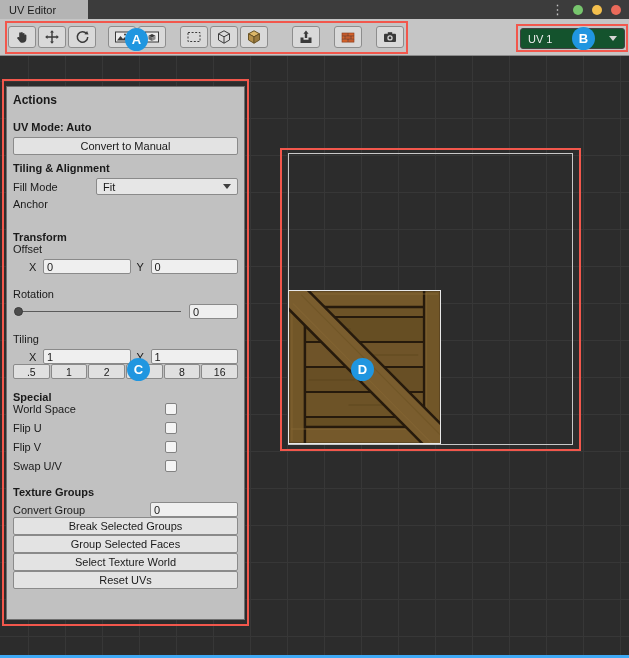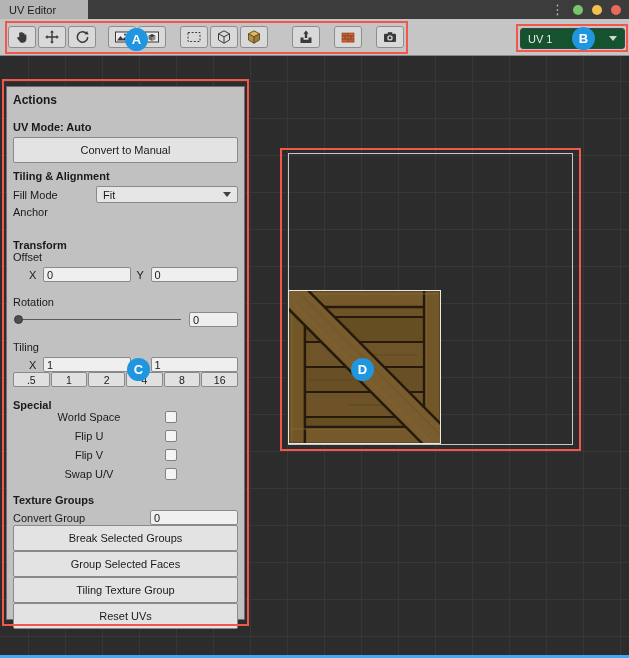--- a/index.html
+++ b/index.html
@@ -38,41 +38,41 @@
   .crate svg{display:block;width:100%;height:100%;}
 
   
   .panel{position:absolute;left:6px;top:86px;width:239px;height:534px;background:#c1c1c1;
          border:1px solid #6e6e6e;box-sizing:border-box;padding:4px 6px 0;font-size:11px;color:#1a1a1a;}
   .p-title{font-weight:bold;font-size:12px;margin-top:2px;}
   .p-bold{font-weight:bold;}
   .p-sub{}
   .mt3{margin-top:3px}.mt4{margin-top:4px}.mt5{}.mt6{margin-top:14px}
   .mt7{margin-top:7px}.mt8{margin-top:21px}.mt12{margin-top:12px}
-  .p-btn{display:block;width:100%;height:26px;background:#e3e3e3;border:1px solid #8a8a8a;border-radius:2px;
+  .p-btn{display:block;width:100%;height:18px;background:#e3e3e3;border:1px solid #8a8a8a;border-radius:2px;
          font-size:11px;font-family:inherit;color:#1a1a1a;padding:0;line-height:14px;box-sizing:border-box;}
   .p-row{display:flex;align-items:center;}
   .fm-label{width:83px;flex:none;}
   .dropdown{flex:1;height:17px;background:#e6e6e6;border:1px solid #8a8a8a;border-radius:2px;display:flex;
             align-items:center;padding:0 6px;box-sizing:border-box;}
   .dropdown .dd-arrow{margin-left:auto;width:0;height:0;border-left:4px solid transparent;
             border-right:4px solid transparent;border-top:5px solid #3f3f3f;}
   .xy{padding-left:16px;gap:6px;}
   .axis{width:8px;flex:none;}
   .tinput{flex:1;min-width:0;height:15px;background:#efefef;border:1px solid #8a8a8a;border-radius:2px;
           font-family:inherit;font-size:11px;color:#1a1a1a;padding:0 3px;box-sizing:border-box;outline:none;}
   .num{flex:0 0 49px;}
   .slider{flex:1;position:relative;height:15px;margin-right:6px;}
   .slider-track{position:absolute;left:2px;right:2px;top:7px;height:1px;background:#5a5a5a;}
   .slider-thumb{position:absolute;left:1px;top:3px;width:9px;height:9px;border-radius:50%;background:#4c4c4c;
                 border:1px solid #3a3a3a;box-sizing:border-box;}
   .presets{display:flex;gap:1px;}
   .preset-btn{flex:1;height:15px;background:#e0e0e0;border:1px solid #8a8a8a;border-radius:2px;
               font-size:10.5px;font-family:inherit;padding:0;color:#1a1a1a;box-sizing:border-box;line-height:12px;}
-  .check .p-label{width:152px;flex:none;text-align:center;}
+  .check .p-label{width:152px;flex:none;}
   .checkbox{width:12px;height:12px;background:#f4f4f4;border:1px solid #828282;border-radius:2px;display:inline-block;box-sizing:border-box;}
   .tg-row .p-label{flex:1;}
   .tg-row .tinput{flex:0 0 88px;}
 
   
   .ann{position:absolute;border:2px solid #f2574c;box-sizing:border-box;pointer-events:none;}
   .annA{left:5px;top:21px;width:403px;height:33px;}
   .annB{left:516px;top:24px;width:112px;height:28px;}
   .annC{left:2px;top:79px;width:247px;height:547px;}
   .annD{left:280px;top:148px;width:301px;height:303px;}
@@ -294,21 +294,21 @@
       <span class="checkbox"></span>
     </div>
 
     <div class="p-bold mt6">Texture Groups</div>
     <div class="p-row tg-row mt4">
       <span class="p-label">Convert Group</span>
       <input class="tinput" value="0" style="">
     </div>
     <button class="p-btn mt5">Break Selected Groups</button>
     <button class="p-btn mt5">Group Selected Faces</button>
-    <button class="p-btn mt5">Tiling Texture Group</button>
+    <button class="p-btn mt5">Select Texture World</button>
     <button class="p-btn mt5">Reset UVs</button>
   </div>
 
   <div class="ann annA"></div>
   <div class="ann annB"></div>
   <div class="ann annC"></div>
   <div class="ann annD"></div>
   <div class="badge badgeA">A</div>
   <div class="badge badgeB">B</div>
   <div class="badge badgeC">C</div>

